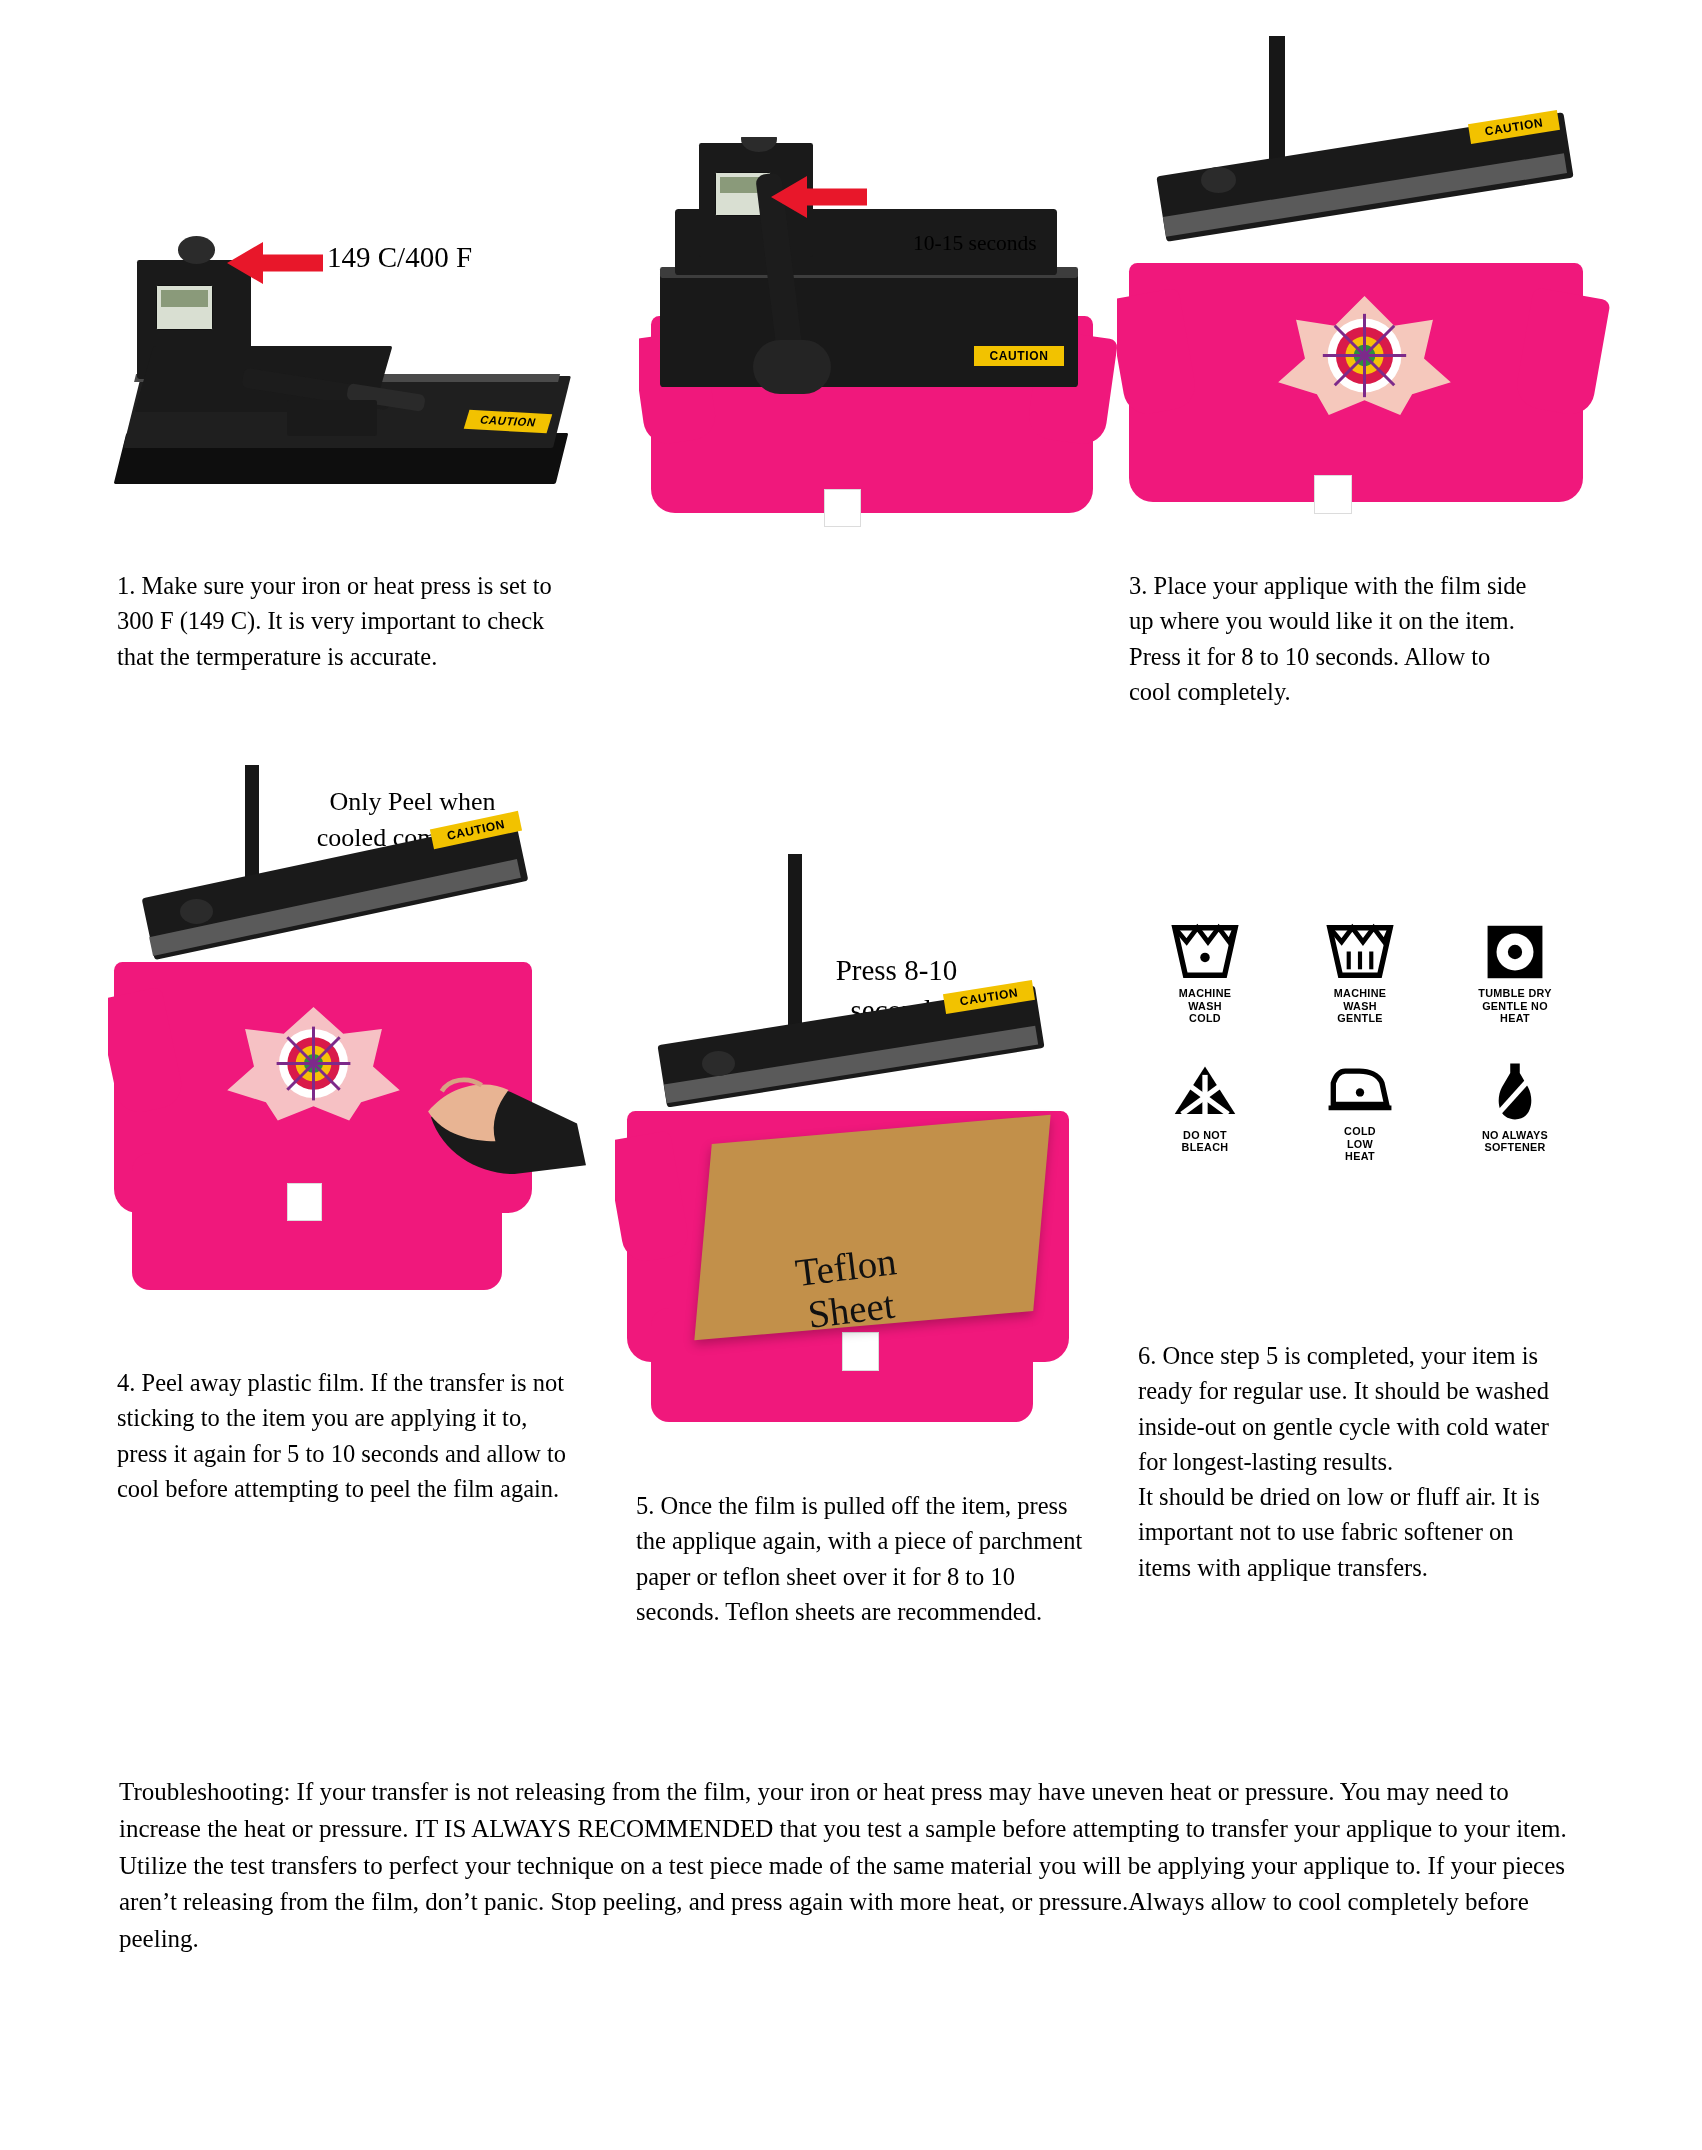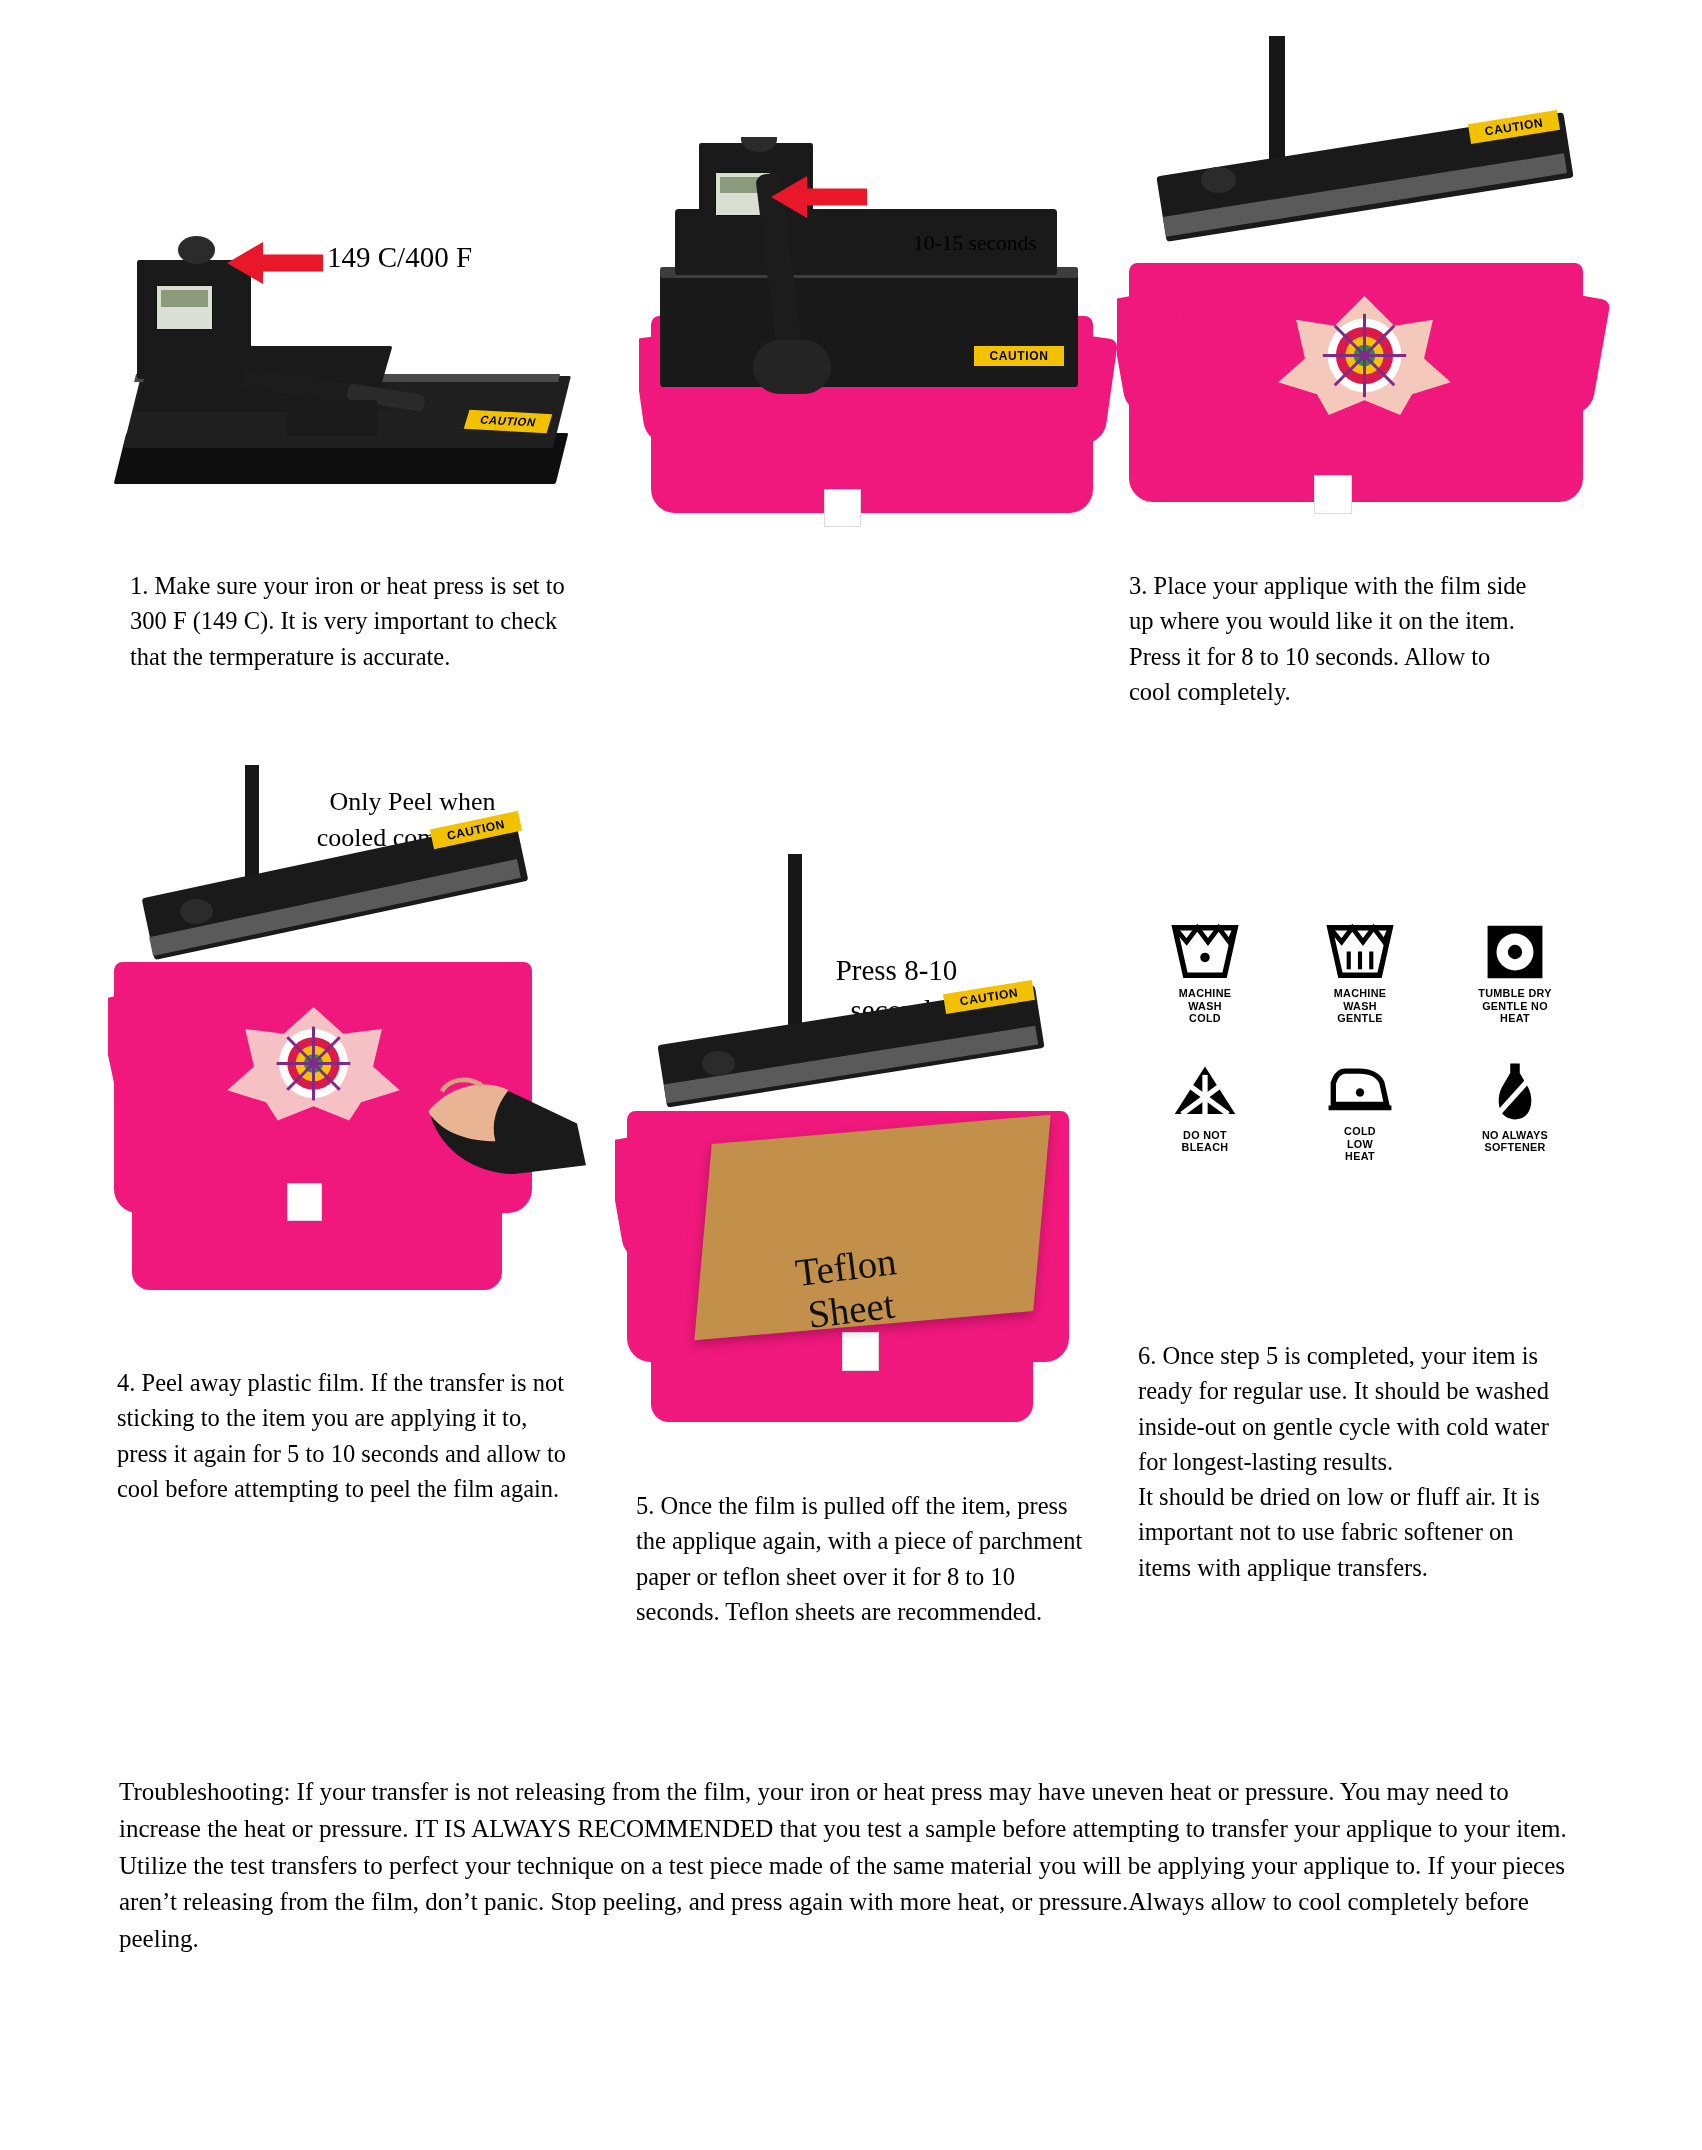--- a/index.html
+++ b/index.html
@@ -241,21 +241,21 @@
         <g stroke="#7d2a8a" stroke-width="5">
           <line x1="150" y1="35" x2="150" y2="175"></line>
           <line x1="80" y1="105" x2="220" y2="105"></line>
           <line x1="100" y1="55" x2="200" y2="155"></line>
           <line x1="200" y1="55" x2="100" y2="155"></line>
         </g>
       </svg>
     </div>
   </div>
 
-  <div class="caption" style="left:130px; top:568px; width:436px;">1. Make sure your iron or heat press is set to 300 F (149 C). It is very important to check that the termperature is accurate.</div>
+  <div class="caption" style="left:117px; top:568px; width:436px;">1. Make sure your iron or heat press is set to 300 F (149 C). It is very important to check that the termperature is accurate.</div>
   <div class="caption" style="left:1129px; top:568px; width:406px;">3. Place your applique with the film side up where you would like it on the item. Press it for 8 to 10 seconds. Allow to cool completely.</div>
 
   <div class="label-text" style="left:272px; top:784px; width:281px; font-size:26px; text-align:center; line-height:1.38;">Only Peel when
 cooled completely</div>
 
   <div class="photo" style="left:108px; top:765px; width:478px; height:556px;">
     <div class="arm" style="left:137px; top:0px; width:14.3px; height:128px;"></div>
     <div class="press-body" style="left:36px; top:93px; width:382px; height:63px; transform:rotate(-12deg); border-radius:3.6px;"></div>
     <div class="press-shadow" style="left:39px; top:133px; width:376px; height:19px; transform:rotate(-12deg); background:#5a5a5a;"></div>
     <div class="caution" style="left:323px; top:55px; width:90px; height:20.3px; font-size:12px; line-height:20.3px; transform:rotate(-12deg);">CAUTION</div>

